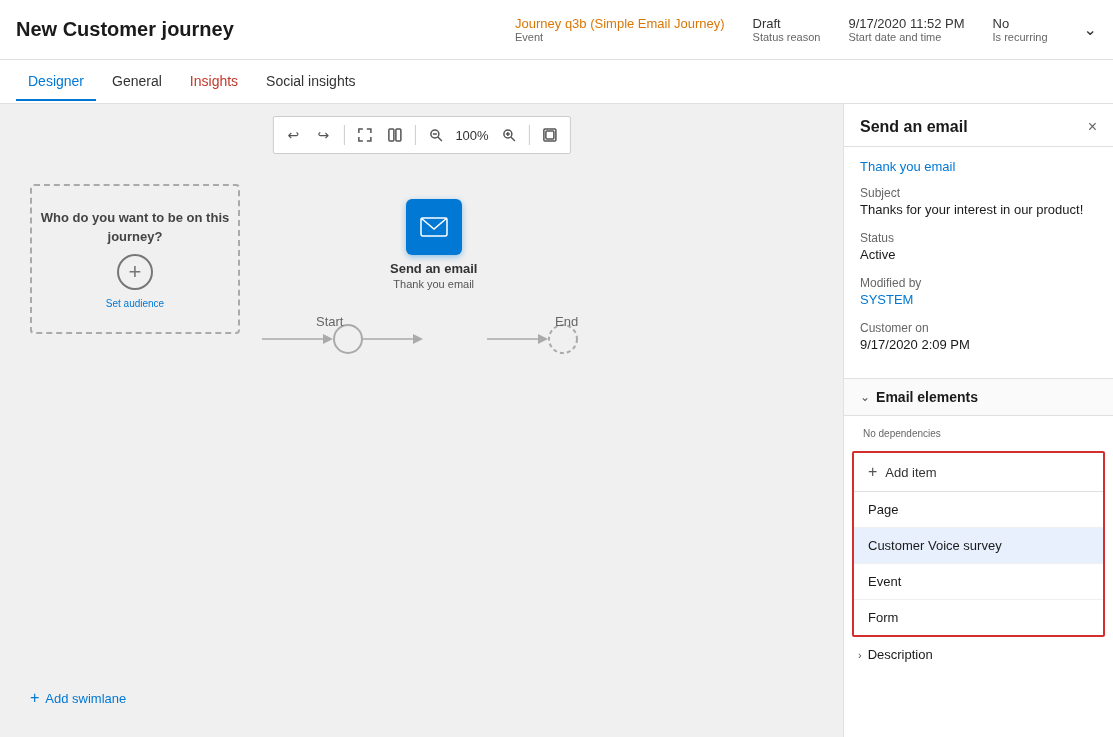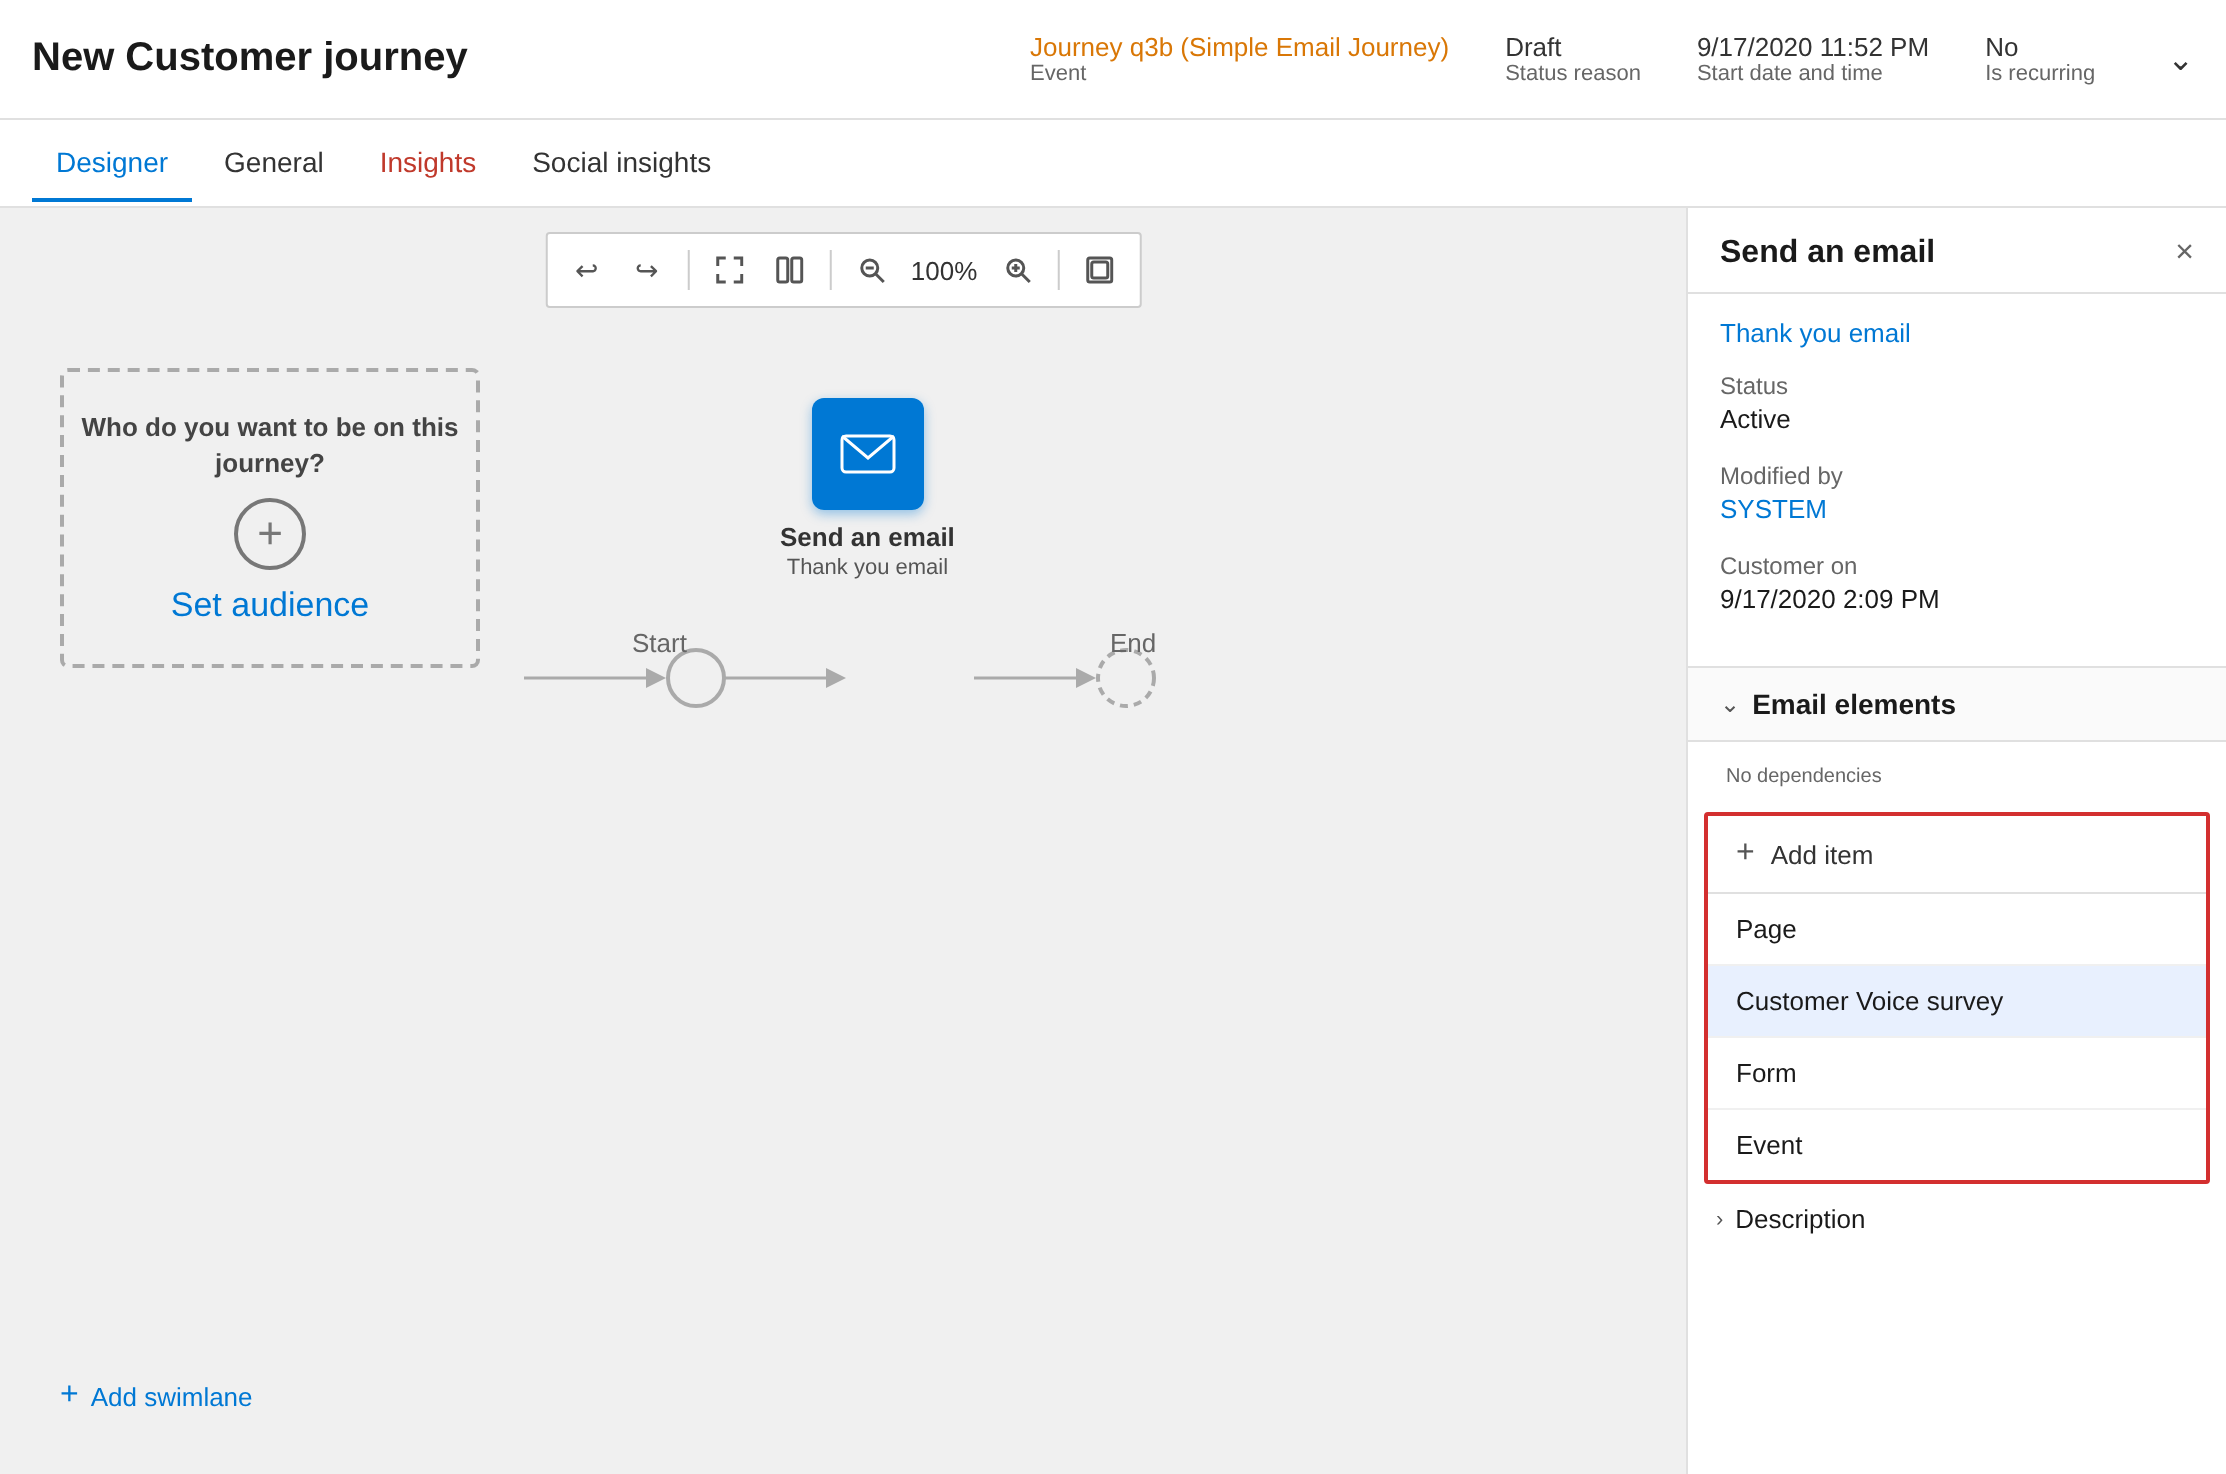--- a/index.html
+++ b/index.html
@@ -157,21 +157,21 @@
       border-radius: 50%;
       display: flex;
       align-items: center;
       justify-content: center;
       font-size: 22px;
       color: #777;
       cursor: pointer;
     }
     .set-audience-link {
       color: #0078d4;
-      font-size: 17px;
+      font-size: 10px;
       cursor: pointer;
       text-decoration: none;
     }
 
     
     .email-node {
       position: absolute;
       top: 95px;
       left: 390px;
       display: flex;
@@ -476,20 +476,24 @@
 
   <div class="right-panel">
     <div class="panel-header">
       <span class="panel-title">Send an email</span>
       <span class="panel-close">×</span>
     </div>
 
     <div class="panel-body">
       <a class="panel-link">Thank you email</a>
 
+      <div class="panel-field">
+        <div class="panel-field-label">Subject</div>
+        <div class="panel-field-value">Thanks for your interest in our product!</div>
+      </div>
 
       <div class="panel-field">
         <div class="panel-field-label">Status</div>
         <div class="panel-field-value">Active</div>
       </div>
 
       <div class="panel-field">
         <div class="panel-field-label">Modified by</div>
         <div class="panel-field-value link">SYSTEM</div>
       </div>
@@ -516,25 +520,25 @@
 
       <div class="dropdown-item">
         <span>Page</span>
       </div>
 
       <div class="dropdown-item highlighted">
         <span>Customer Voice survey</span>
       </div>
 
       <div class="dropdown-item">
+        <span>Event</span>
+      </div>
+
+      <div class="dropdown-item">
         <span>Form</span>
-      </div>
-
-      <div class="dropdown-item">
-        <span>Event</span>
       </div>
     </div>
 
     <div class="description-item">
       <span class="description-chevron">›</span>
       <span>Description</span>
     </div>
 
   </div>
 

